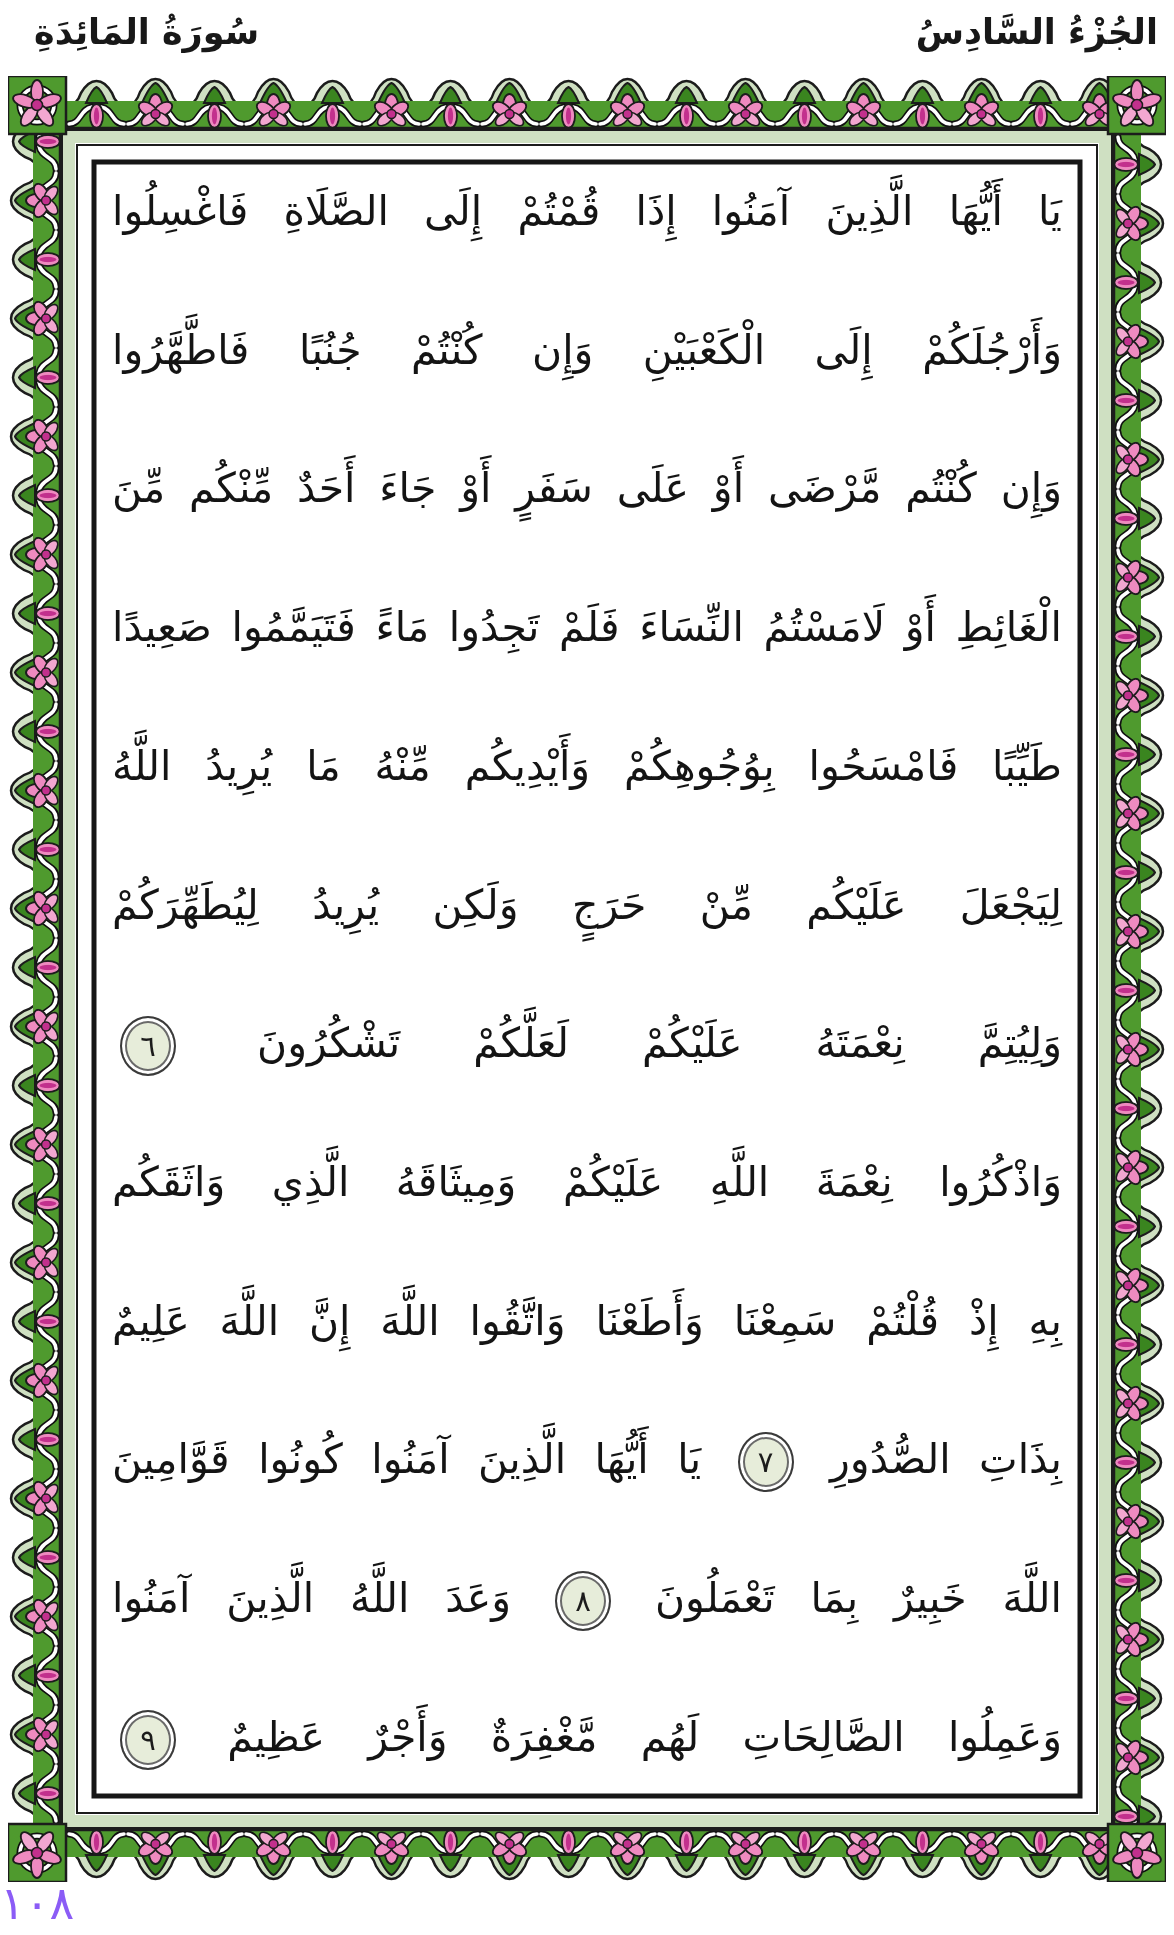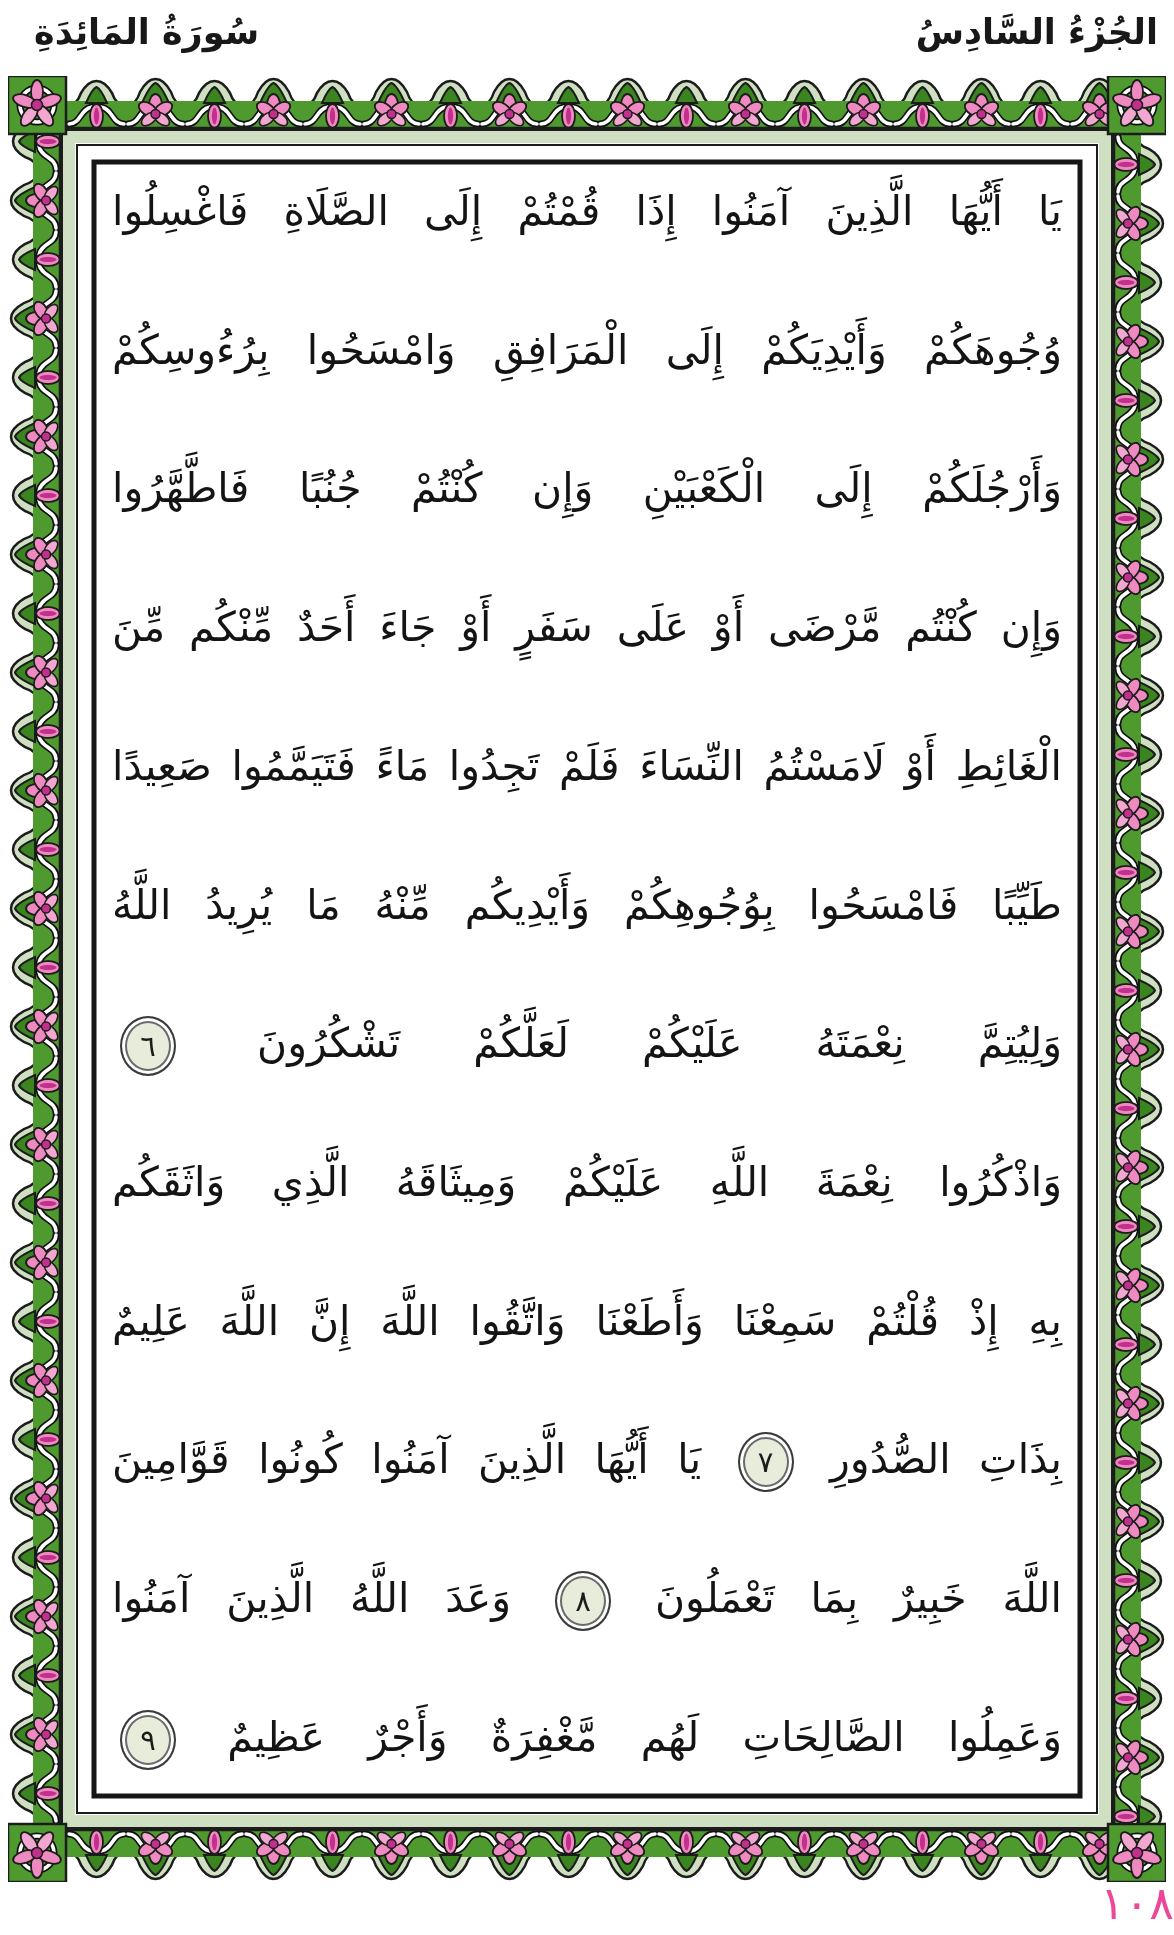--- a/index.html
+++ b/index.html
@@ -76,23 +76,23 @@
     border:1.5px solid #8c3a69;
     border-radius:10px 10px 14px 14px;
     z-index:-1;
   }
   .vmark::before{top:-11px;border-radius:14px 14px 4px 4px;}
   .vmark::after{bottom:-11px;border-radius:4px 4px 14px 14px;}
   
   .pagenum{
     position:absolute;
     left:0;right:0;top:1876px;
-    text-align:right;
+    text-align:left;
     font-size:46px;
-    color:#ec4899;
+    color:#8b5cf6;
     direction:rtl;
   }
 </style>
 </head>
 <body>
 
 <div class="page">
 
   <div class="hdr juz">الجُزْءُ السَّادِسُ</div>
   <div class="hdr surah">سُورَةُ المَائِدَةِ</div>
@@ -174,25 +174,25 @@
     <g transform="translate(0,1806) scale(1,-1)">
         <use href="#cor"></use>
       </g>
     <g transform="translate(1158,1806) scale(-1,-1)">
         <use href="#cor"></use>
       </g>
   </svg>
 
   <div class="textblock">
       <div class="qline"><span class="qtext">يَا أَيُّهَا الَّذِينَ آمَنُوا إِذَا قُمْتُمْ إِلَى الصَّلَاةِ فَاغْسِلُوا</span></div>
-      <div class="qline"><span class="qtext">وُجُوهَكُمْ وَأَيْدِيَكُمْ إِلَى الْمَرَافِقِ وَامْسَحُوا بِرُءُوسِكُمْ</span></div>
       <div class="qline"><span class="qtext">وَأَرْجُلَكُمْ إِلَى الْكَعْبَيْنِ وَإِن كُنْتُمْ جُنُبًا فَاطَّهَّرُوا</span></div>
       <div class="qline"><span class="qtext">وَإِن كُنْتُم مَّرْضَى أَوْ عَلَى سَفَرٍ أَوْ جَاءَ أَحَدٌ مِّنْكُم مِّنَ</span></div>
       <div class="qline"><span class="qtext">الْغَائِطِ أَوْ لَامَسْتُمُ النِّسَاءَ فَلَمْ تَجِدُوا مَاءً فَتَيَمَّمُوا صَعِيدًا</span></div>
       <div class="qline"><span class="qtext">طَيِّبًا فَامْسَحُوا بِوُجُوهِكُمْ وَأَيْدِيكُم مِّنْهُ مَا يُرِيدُ اللَّهُ</span></div>
+      <div class="qline"><span class="qtext">لِيَجْعَلَ عَلَيْكُم مِّنْ حَرَجٍ وَلَكِن يُرِيدُ لِيُطَهِّرَكُمْ</span></div>
       <div class="qline"><span class="qtext">وَلِيُتِمَّ نِعْمَتَهُ عَلَيْكُمْ لَعَلَّكُمْ تَشْكُرُونَ</span> <span class="vmark"><span class="vnum">٦</span></span></div>
       <div class="qline"><span class="qtext">وَاذْكُرُوا نِعْمَةَ اللَّهِ عَلَيْكُمْ وَمِيثَاقَهُ الَّذِي وَاثَقَكُم</span></div>
       <div class="qline"><span class="qtext">بِهِ إِذْ قُلْتُمْ سَمِعْنَا وَأَطَعْنَا وَاتَّقُوا اللَّهَ إِنَّ اللَّهَ عَلِيمٌ</span></div>
       <div class="qline"><span class="qtext">بِذَاتِ الصُّدُورِ</span> <span class="vmark"><span class="vnum">٧</span></span> <span class="qtext">يَا أَيُّهَا الَّذِينَ آمَنُوا كُونُوا قَوَّامِينَ</span></div>
       <div class="qline"><span class="qtext">اللَّهَ خَبِيرٌ بِمَا تَعْمَلُونَ</span> <span class="vmark"><span class="vnum">٨</span></span> <span class="qtext">وَعَدَ اللَّهُ الَّذِينَ آمَنُوا</span></div>
       <div class="qline"><span class="qtext">وَعَمِلُوا الصَّالِحَاتِ لَهُم مَّغْفِرَةٌ وَأَجْرٌ عَظِيمٌ</span> <span class="vmark"><span class="vnum">٩</span></span></div>
     </div>
 
   <div class="pagenum">١٠٨</div>
 

